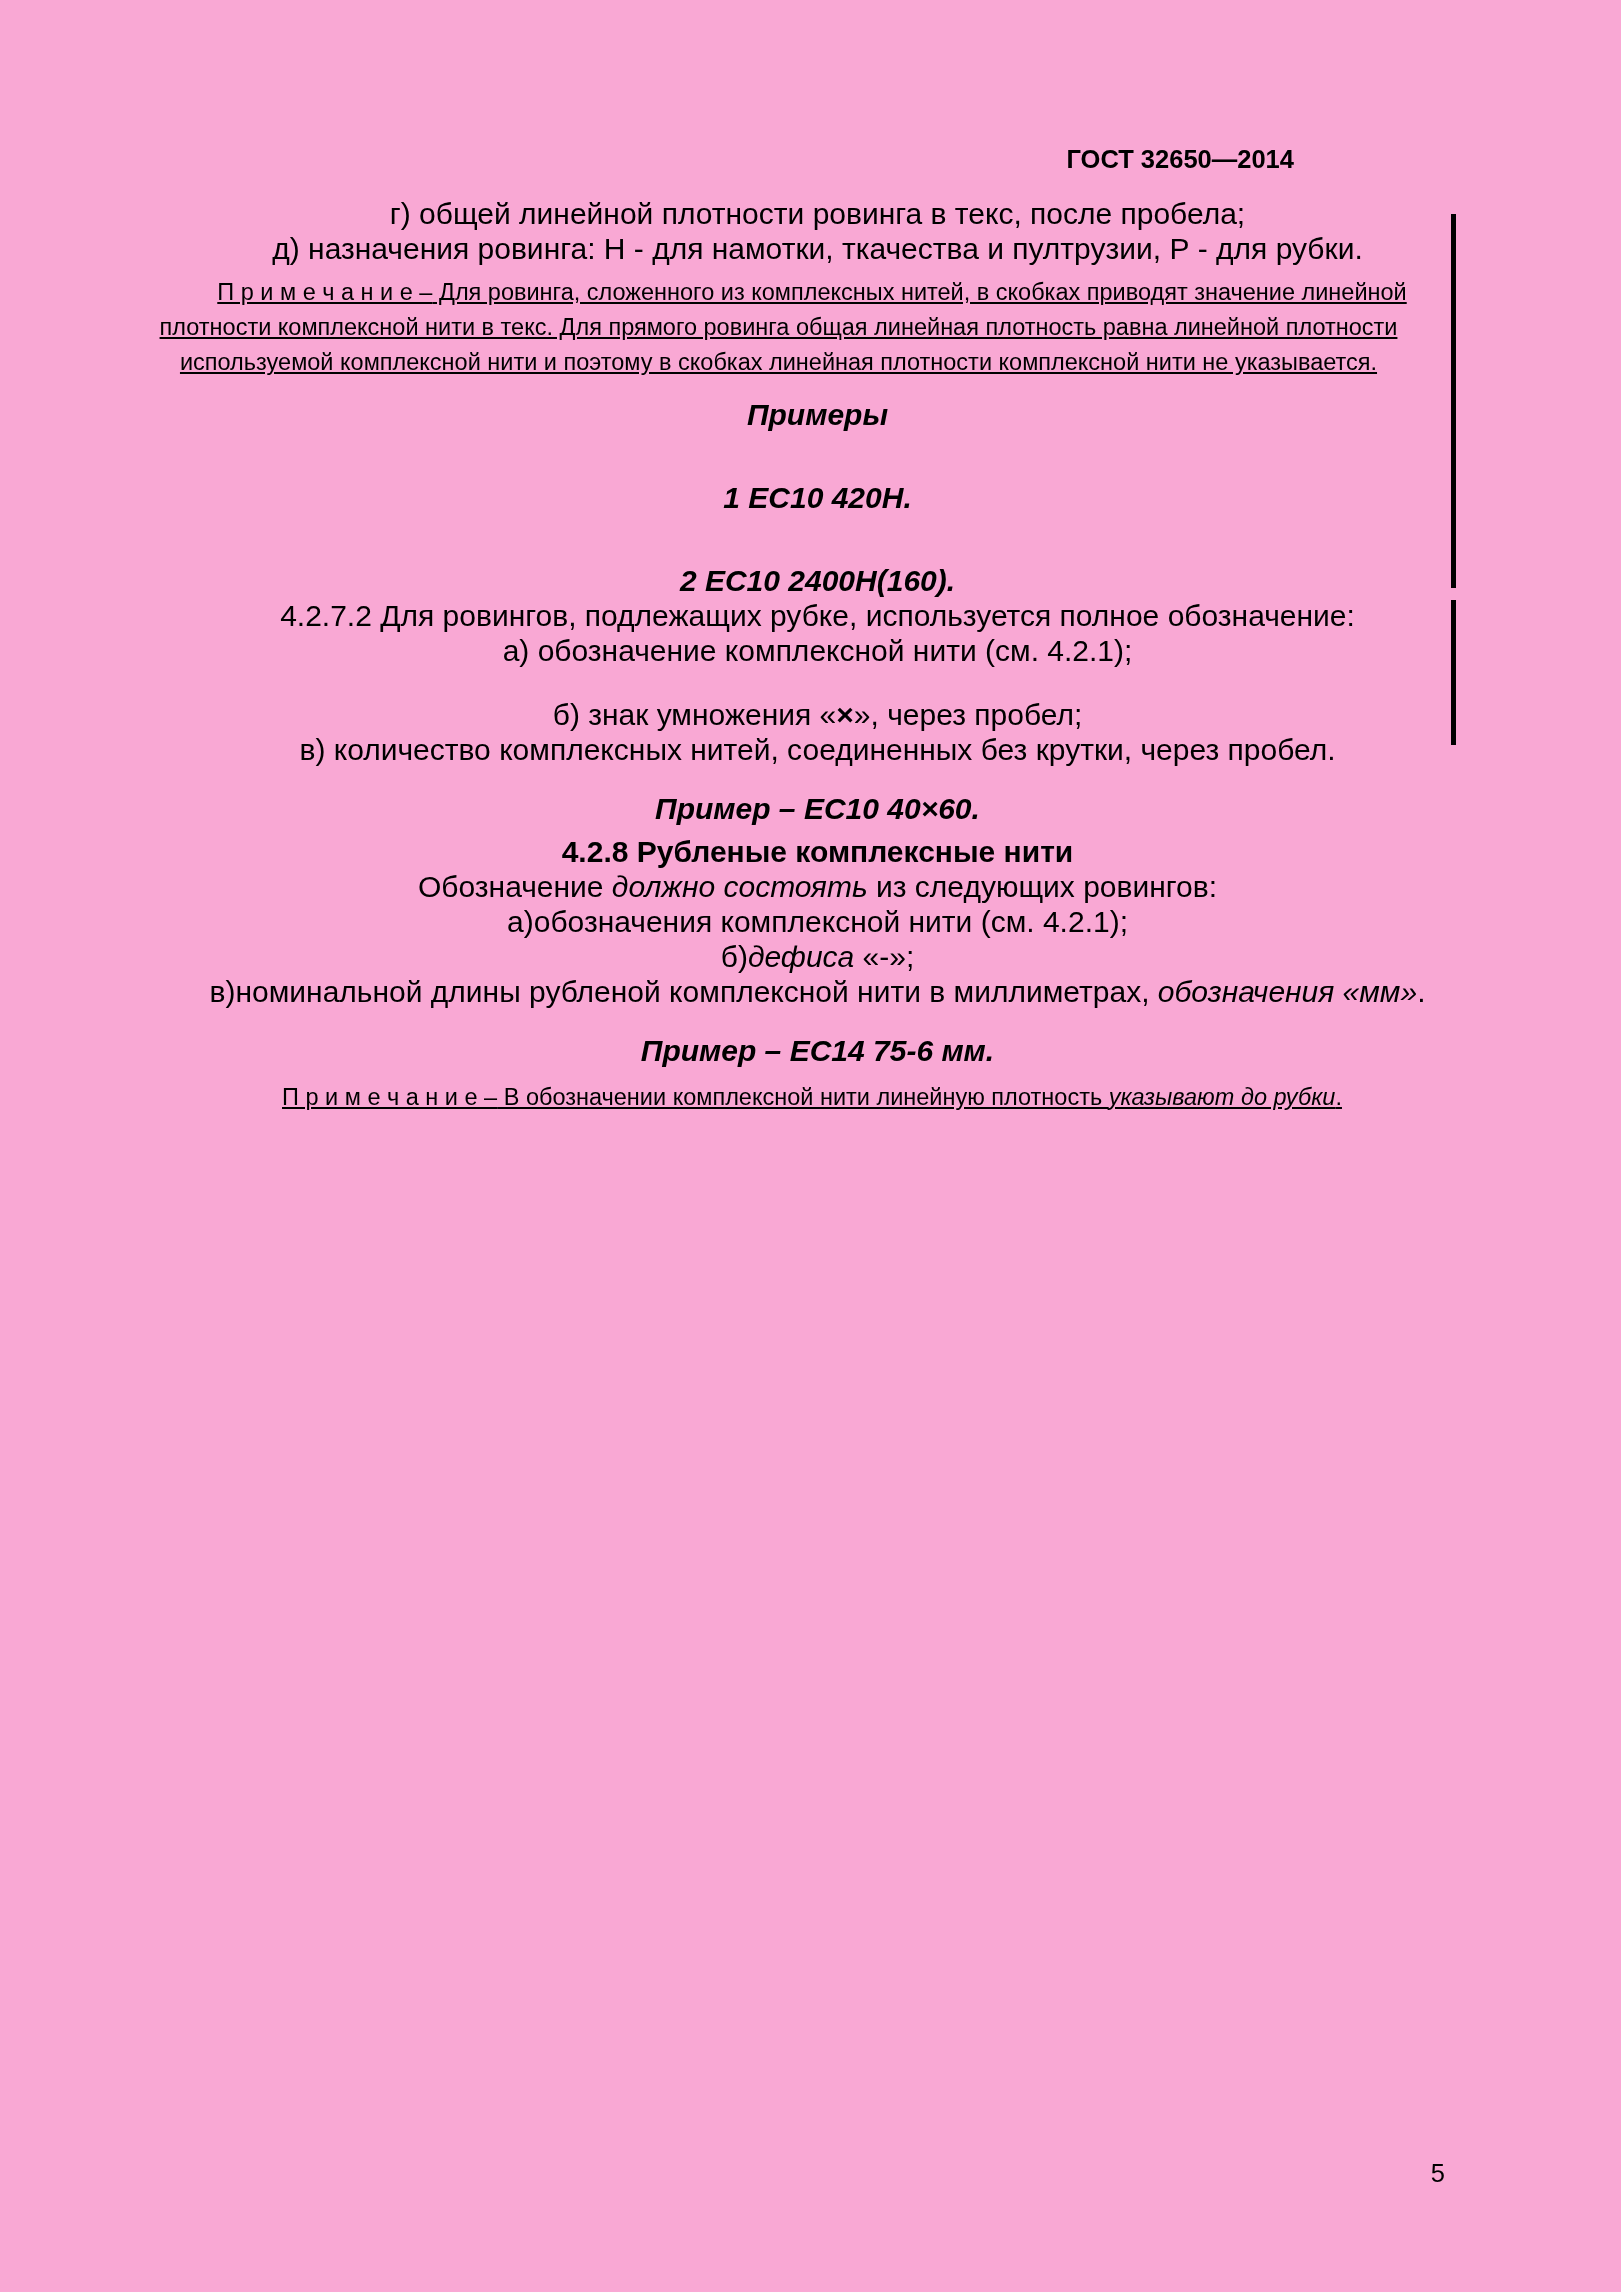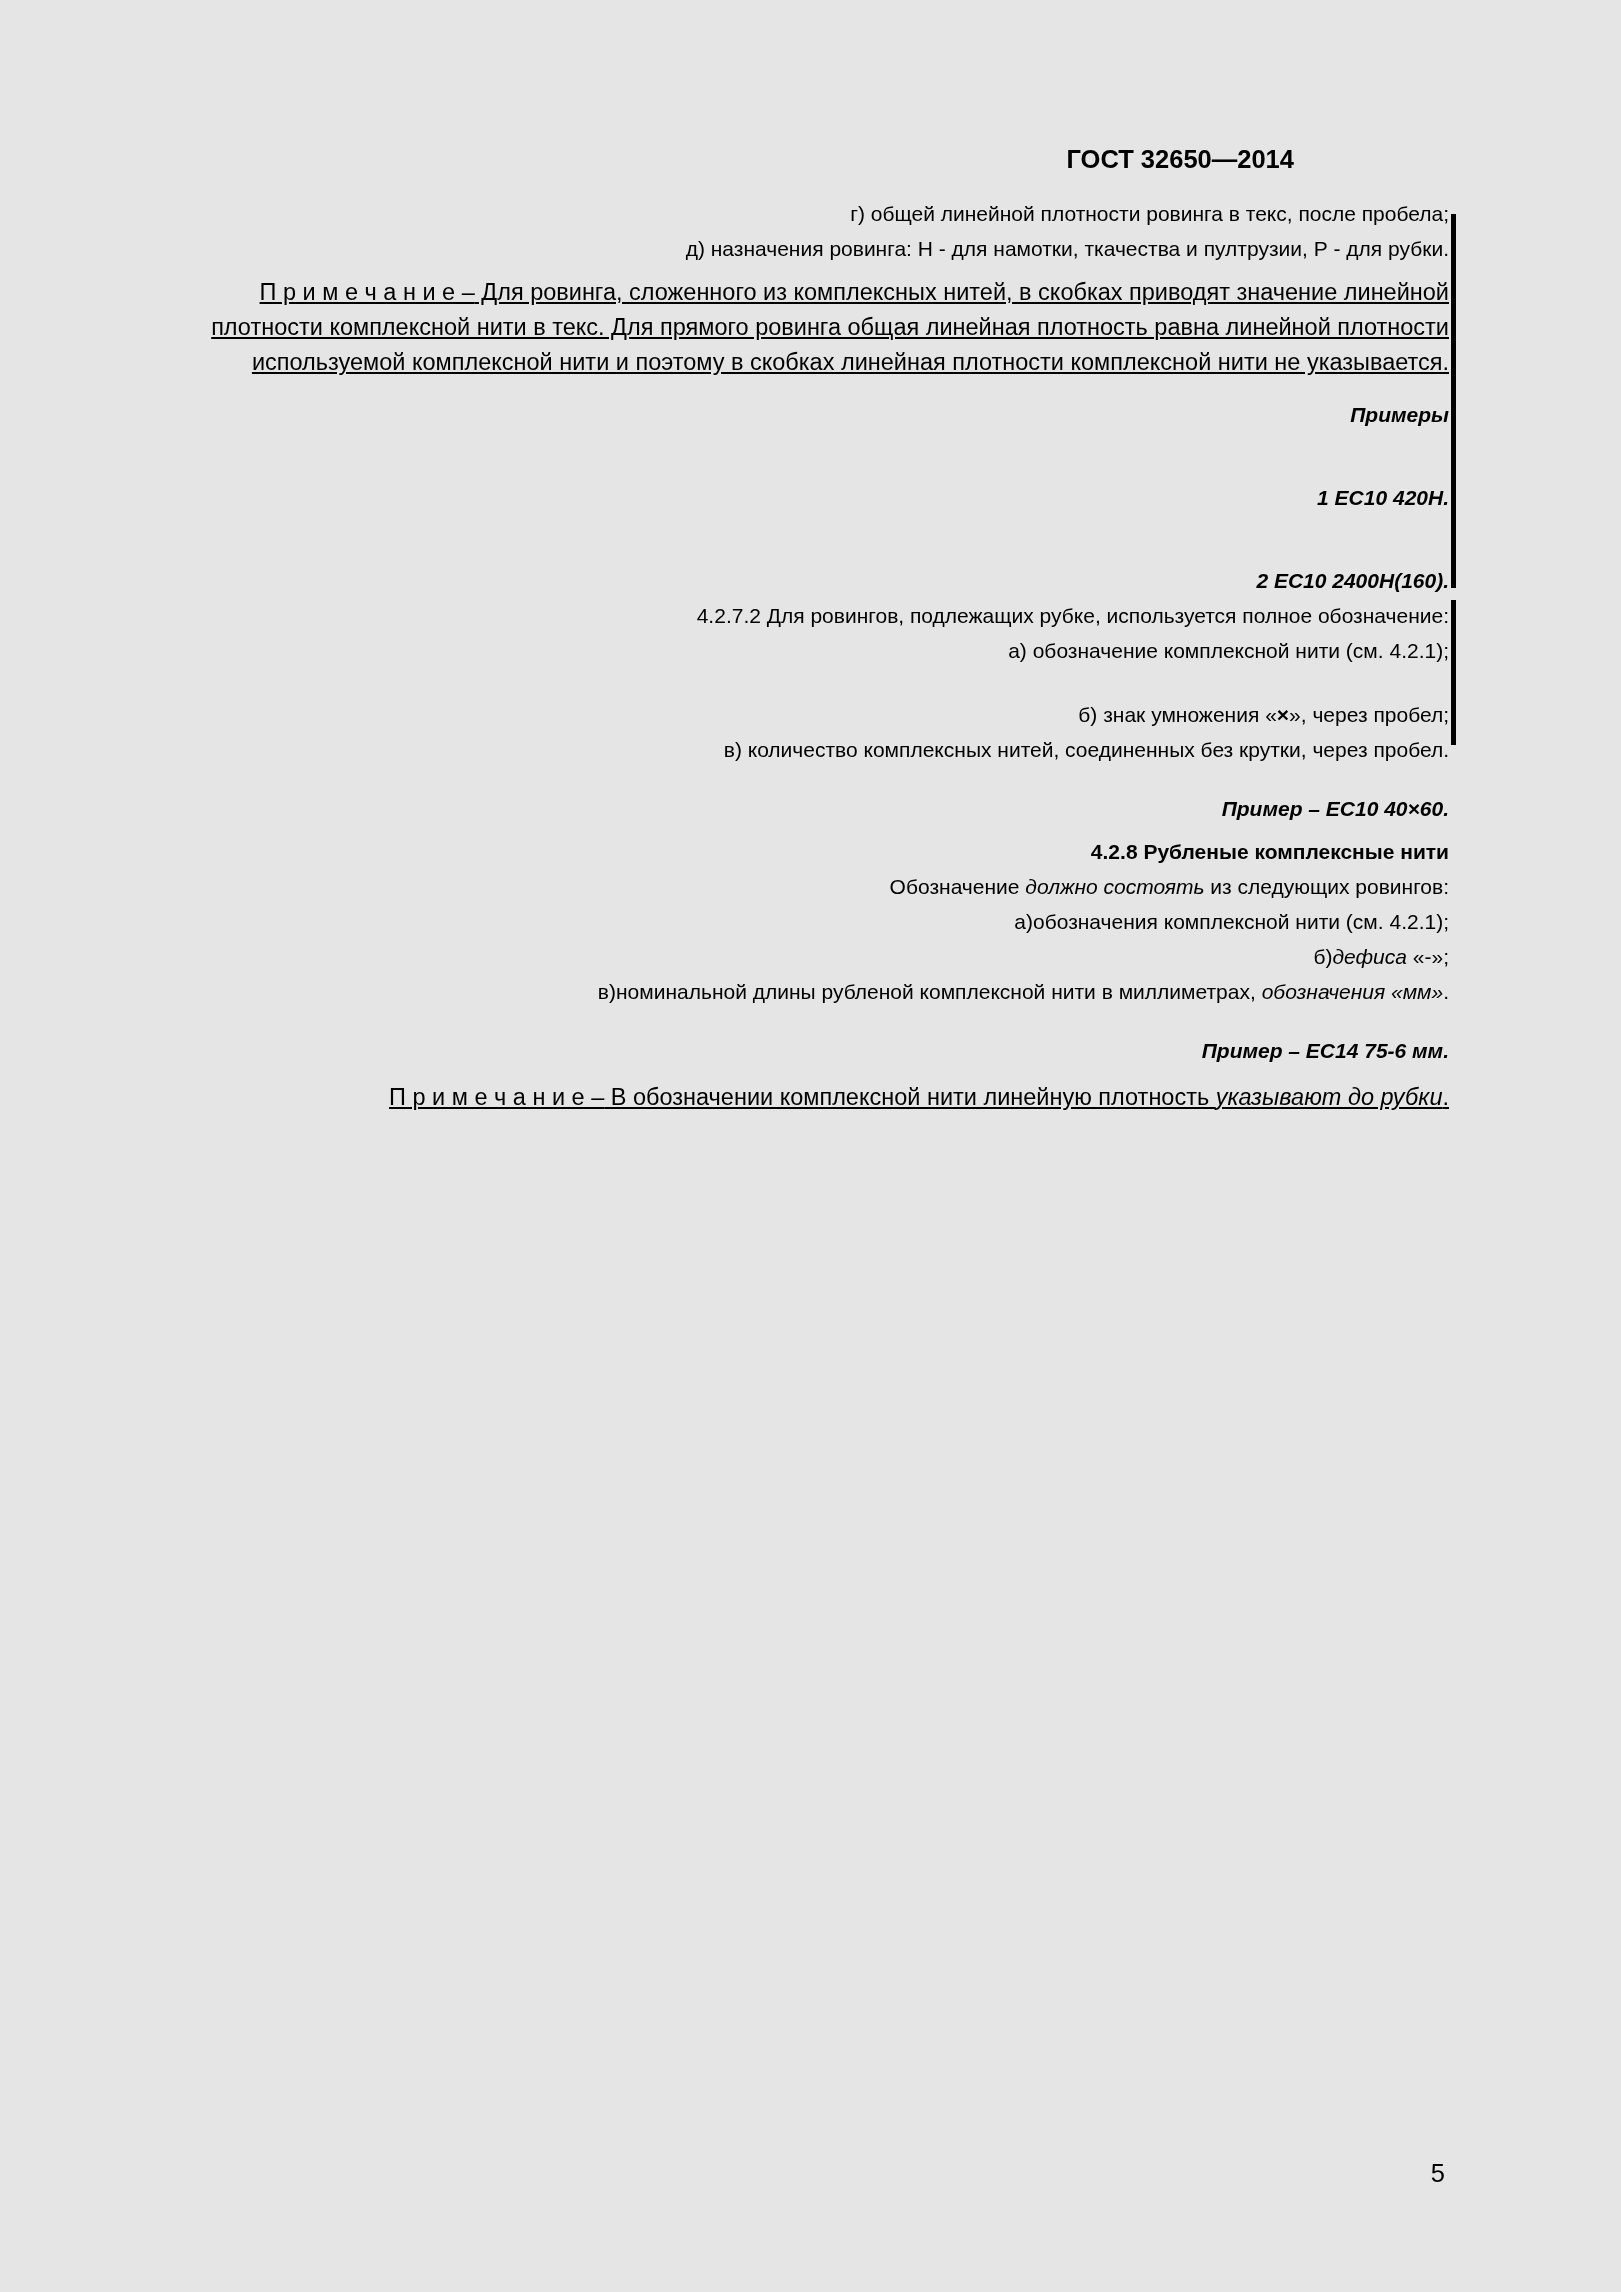--- a/index.html
+++ b/index.html
@@ -1,43 +1,43 @@
 <!DOCTYPE html>
 <html><head>
 <meta charset="utf-8">
 <style>
   * { margin: 0; padding: 0; box-sizing: border-box; }
   html, body { background: #ffffff; }
   .page {
     position: relative;
     width: 1621px;
     height: 2293px;
-    background: #e5e5e5;
+    background: #f9a8d4;
     color: #000000;
     font-family: "Liberation Sans", sans-serif;
     overflow: hidden;
   }
   .running-header {
     padding-top: 143px;
     padding-right: 327px;
     text-align: right;
     font-weight: 700;
     font-size: 25.5px;
     line-height: 33px;
   }
   .content {
     margin-top: 19.6px;
     padding-left: 108px;
     padding-right: 172px;
   }
   .content p {
-    font-size: 21px;
+    font-size: 30px;
     line-height: 35px;
     text-indent: 78px;
-    text-align: right;
+    text-align: center;
   }
   .note {
     font-size: 23.5px !important;
     text-align: left;
     text-indent: 67px !important;
     text-decoration: underline;
   }
   .note-1 { margin-top: 9.8px; }
   .note-2 { margin-top: 11.8px; }
   .example-line {

